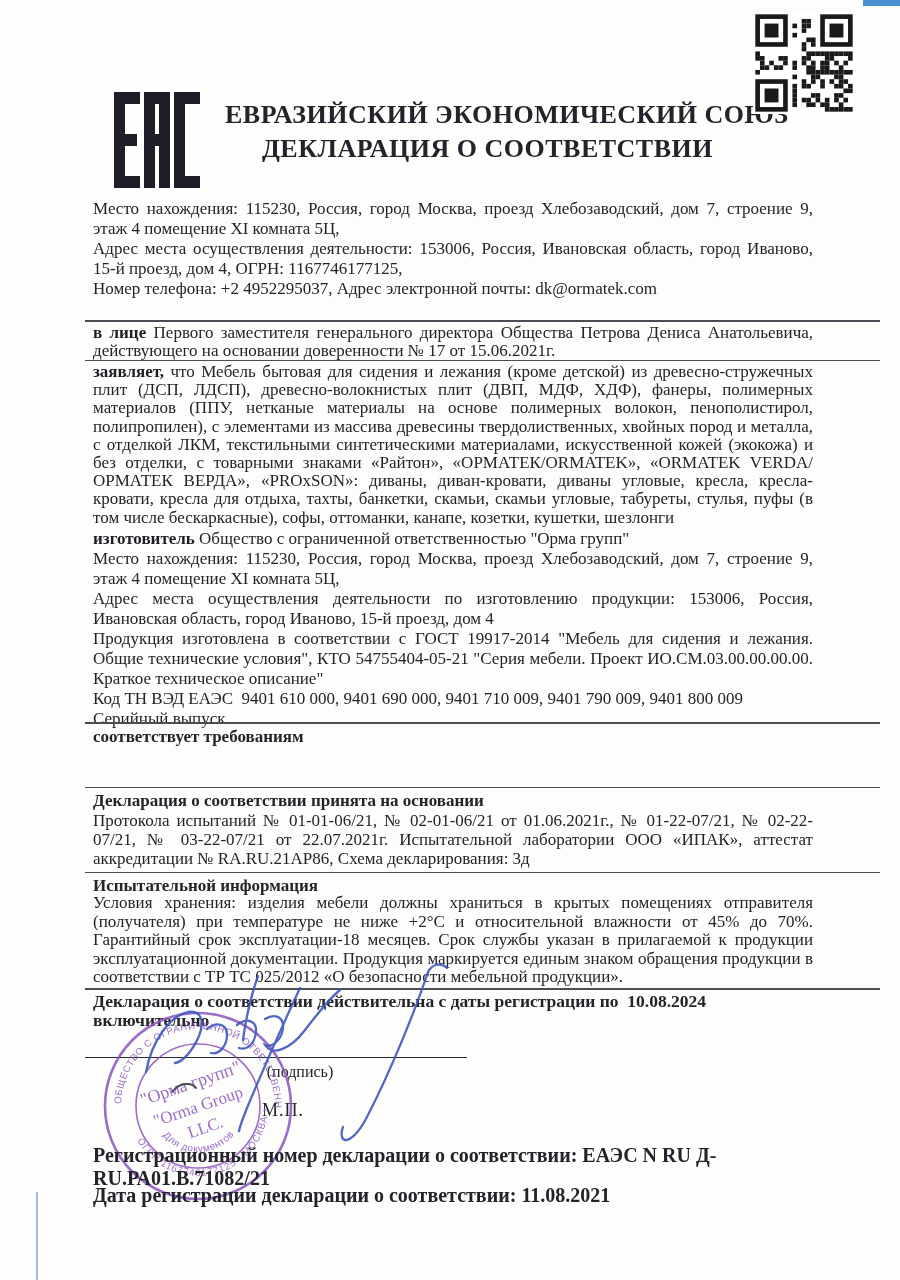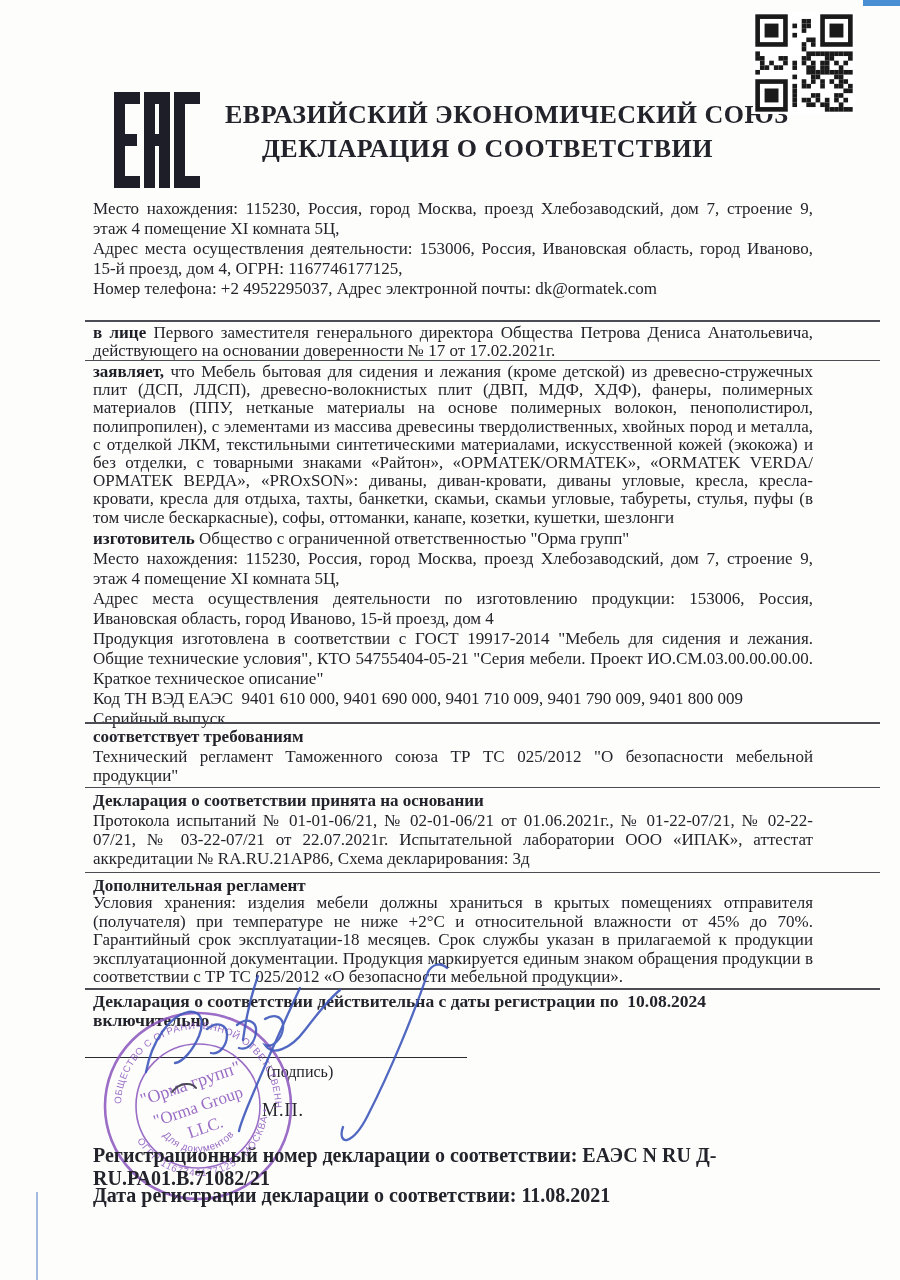--- a/index.html
+++ b/index.html
@@ -204,55 +204,52 @@
 
   <div class="sec lh20" style="top:199px">
     <p>Место нахождения: 115230, Россия, город Москва, проезд Хлебозаводский, дом 7, строение 9, этаж 4 помещение XI комната 5Ц,</p>
     <p>Адрес места осуществления деятельности: 153006, Россия, Ивановская область, город Иваново, 15-й проезд, дом 4, ОГРН: 1167746177125,</p>
     <p>Номер телефона: +2 4952295037, Адрес электронной почты: dk@ormatek.com</p>
   </div>
 
   <div class="rule" style="top:320px"></div>
 
   <div class="sec lh17" style="top:324px">
-    <p><b>в лице</b> <span>Первого заместителя генерального директора Общества Петрова Дениса Анатольевича, действующего на основании доверенности № 17 от 17.02.2021г.</span></p>
+    <p><b>в лице</b> <span>Первого заместителя генерального директора Общества Петрова Дениса Анатольевича, действующего на основании доверенности № 17 от 15.06.2021г.</span></p>
   </div>
 
   <div class="rule thin" style="top:360px"></div>
 
   <div class="sec lh18" style="top:363px">
     <p><b>заявляет,</b> <span>что Мебель бытовая для сидения и лежания (кроме детской) из древесно-стружечных плит (ДСП, ЛДСП), древесно-волокнистых плит (ДВП, МДФ, ХДФ), фанеры, полимерных материалов (ППУ, нетканые материалы на основе полимерных волокон, пенополистирол, полипропилен), с элементами из массива древесины твердолиственных, хвойных пород и металла, с отделкой ЛКМ, текстильными синтетическими материалами, искусственной кожей (экокожа) и без отделки, с товарными знаками «Райтон», «ОРМАТЕК/ORMATEK», «ORMATEK VERDA/ОРМАТЕК ВЕРДА», «PROxSON»: диваны, диван-кровати, диваны угловые, кресла, кресла-кровати, кресла для отдыха, тахты, банкетки, скамьи, скамьи угловые, табуреты, стулья, пуфы (в том числе бескаркасные), софы, оттоманки, канапе, козетки, кушетки, шезлонги</span></p>
   </div>
 
   <div class="sec lh20" style="top:529px">
     <p><b>изготовитель</b> <span>Общество с ограниченной ответственностью "Орма групп"</span></p>
     <p>Место нахождения: 115230, Россия, город Москва, проезд Хлебозаводский, дом 7, строение 9, этаж 4 помещение XI комната 5Ц,</p>
     <p>Адрес места осуществления деятельности по изготовлению продукции: 153006, Россия, Ивановская область, город Иваново, 15-й проезд, дом 4</p>
     <p>Продукция изготовлена в соответствии с ГОСТ 19917-2014 "Мебель для сидения и лежания. Общие технические условия", КТО 54755404-05-21 "Серия мебели. Проект ИО.СМ.03.00.00.00.00. Краткое техническое описание"</p>
     <p class="pre">Код ТН ВЭД ЕАЭС  9401 610 000, 9401 690 000, 9401 710 009, 9401 790 009, 9401 800 009</p>
     <p>Серийный выпуск</p>
   </div>
 
   <div class="rule" style="top:722px"></div>
 
   <div class="heading" style="top:727px">соответствует требованиям</div>
-  <div class="sec lh185" style="top:748px">
-    <p>Технический регламент Таможенного союза ТР ТС 025/2012 "О безопасности мебельной продукции"</p>
-  </div>
 
   <div class="rule thin" style="top:787px"></div>
 
   <div class="heading" style="top:791px">Декларация о соответствии принята на основании</div>
   <div class="sec lh19" style="top:811px">
     <p>Протокола испытаний № 01-01-06/21, № 02-01-06/21 от 01.06.2021г., № 01-22-07/21, № 02-22-07/21, № 03-22-07/21 от 22.07.2021г. Испытательной лаборатории ООО «ИПАК», аттестат аккредитации № RA.RU.21АР86, Схема декларирования: 3д</p>
   </div>
 
   <div class="rule thin" style="top:872px"></div>
 
-  <div class="heading" style="top:876px">Дополнительная регламент</div>
+  <div class="heading" style="top:876px">Испытательной информация</div>
   <div class="sec lh185" style="top:894px">
     <p>Условия хранения: изделия мебели должны храниться в крытых помещениях отправителя (получателя) при температуре не ниже +2°С и относительной влажности от 45% до 70%. Гарантийный срок эксплуатации-18 месяцев. Срок службы указан в прилагаемой к продукции эксплуатационной документации. Продукция маркируется единым знаком обращения продукции в соответствии с ТР ТС 025/2012 «О безопасности мебельной продукции».</p>
   </div>
 
   <div class="rule" style="top:988px"></div>
 
   <div class="heading pre" style="top:992px;font-size:17.5px">Декларация о соответствии действительна с даты регистрации по  10.08.2024 включительно</div>
 
   <div class="sig-line"></div>
   <div class="sig-caption">(подпись)</div>

